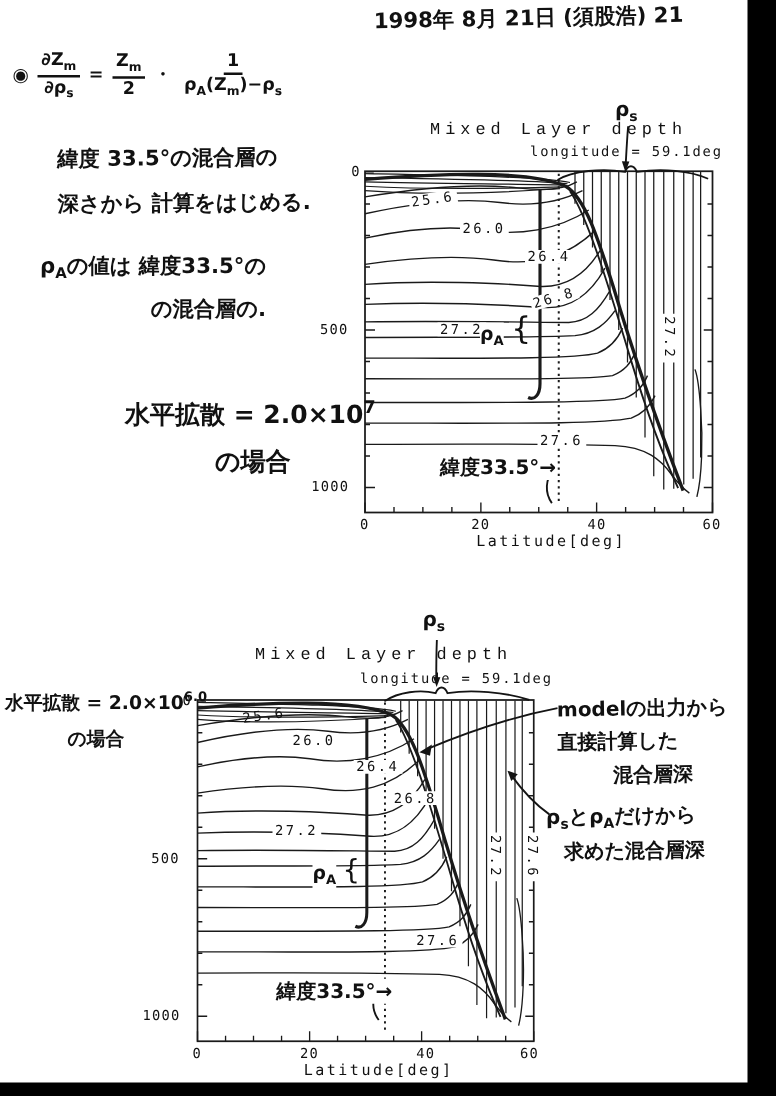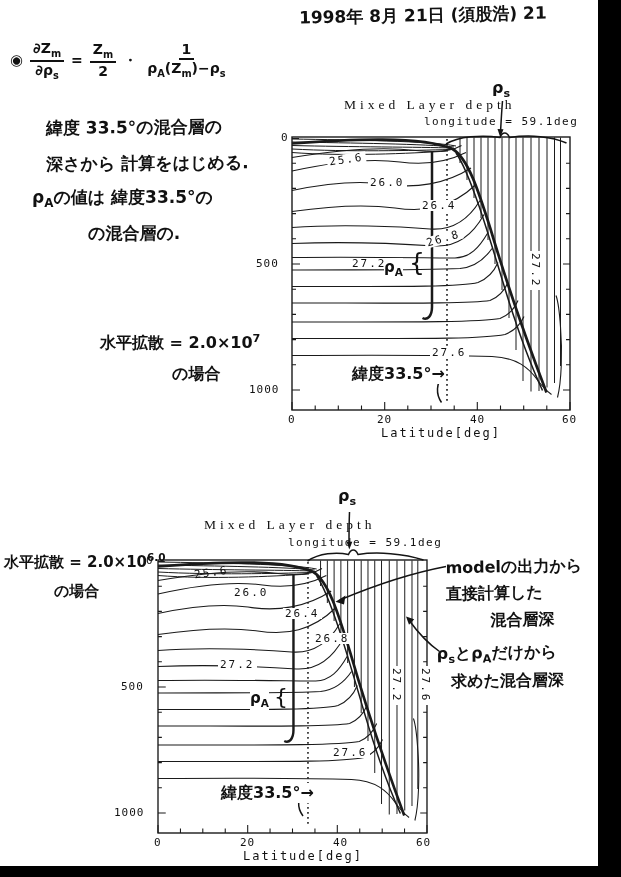--- a/index.html
+++ b/index.html
@@ -6,21 +6,21 @@
   .page{position:relative;width:621px;height:877px;background:#ffffff;overflow:hidden;
         font-family:"DejaVu Sans",sans-serif;color:#111;}
   svg{position:absolute;left:0;top:0;z-index:1;pointer-events:none;}
   .bar{position:absolute;background:#000;z-index:6;}
   
   .tk{position:absolute;z-index:2;font-family:"DejaVu Sans Mono",monospace;font-size:11px;
       letter-spacing:1px;line-height:1;white-space:nowrap;}
   .cl{position:absolute;z-index:2;font-family:"DejaVu Sans Mono",monospace;font-size:11px;
       letter-spacing:2px;line-height:1;background:#fff;padding:0 2px;white-space:nowrap;}
   .clv{transform:rotate(90deg);transform-origin:0 0;}
-  .ptitle{position:absolute;z-index:2;font-family:Liberation Serif, serif;font-size:13.5px;
+  .ptitle{position:absolute;z-index:2;font-family:Liberation Mono, monospace;font-size:13.5px;
       letter-spacing:4px;line-height:1;white-space:nowrap;}
   .psub{position:absolute;z-index:2;font-family:"DejaVu Sans Mono",monospace;font-size:11px;
       letter-spacing:1.5px;line-height:1;white-space:nowrap;}
   
   .hw{position:absolute;z-index:3;font-family:"DejaVu Sans",sans-serif;font-weight:bold;
       line-height:1.25;white-space:nowrap;}
   .hw sub,.hw sup{font-size:70%;}
   .frac{display:inline-flex;flex-direction:column;align-items:center;line-height:1.2;vertical-align:middle;}
   .frac .num{border-bottom:2px solid #111;padding:0 3px;}
   .frac .den{padding:0 3px;}
@@ -113,26 +113,26 @@
       <span class="num">1</span>
       <span class="den"><span>ρ</span><sub>A</sub><span>(Z</span><sub>m</sub><span>)−</span><span>ρ</span><sub>s</sub></span>
     </span>
   </div>
 
   <div class="hw" style="left:46px;top:110px;font-size:17px;line-height:2.1;transform:rotate(-0.5deg);">
     <div>緯度 33.5°の混合層の</div>
     <div>深さから 計算をはじめる.</div>
   </div>
 
-  <div class="hw" style="left:32px;top:180px;font-size:17px;line-height:2.0;">
+  <div class="hw" style="left:32px;top:196px;font-size:17px;line-height:2.0;text-align:right;">
     <div><span>ρ</span><sub>A</sub><span>の値は 緯度33.5°の</span></div>
     <div style="margin-left:56px;">の混合層の.</div>
   </div>
 
-  <div class="hw" style="left:100px;top:328px;font-size:16px;line-height:1.9;">
+  <div class="hw" style="left:100px;top:312px;font-size:20px;line-height:1.9;">
     <div><span>水平拡散 = 2.0×10</span><sup>7</sup></div>
     <div style="margin-left:72px;">の場合</div>
   </div>
 
   <div class="hw" style="left:4px;top:548px;font-size:15px;line-height:1.9;">
     <div><span>水平拡散 = 2.0×10</span><sup>6.0</sup></div>
     <div style="margin-left:50px;">の場合</div>
   </div>
 
   <div class="ptitle" style="left:344px;top:98px;">Mixed Layer depth</div>

